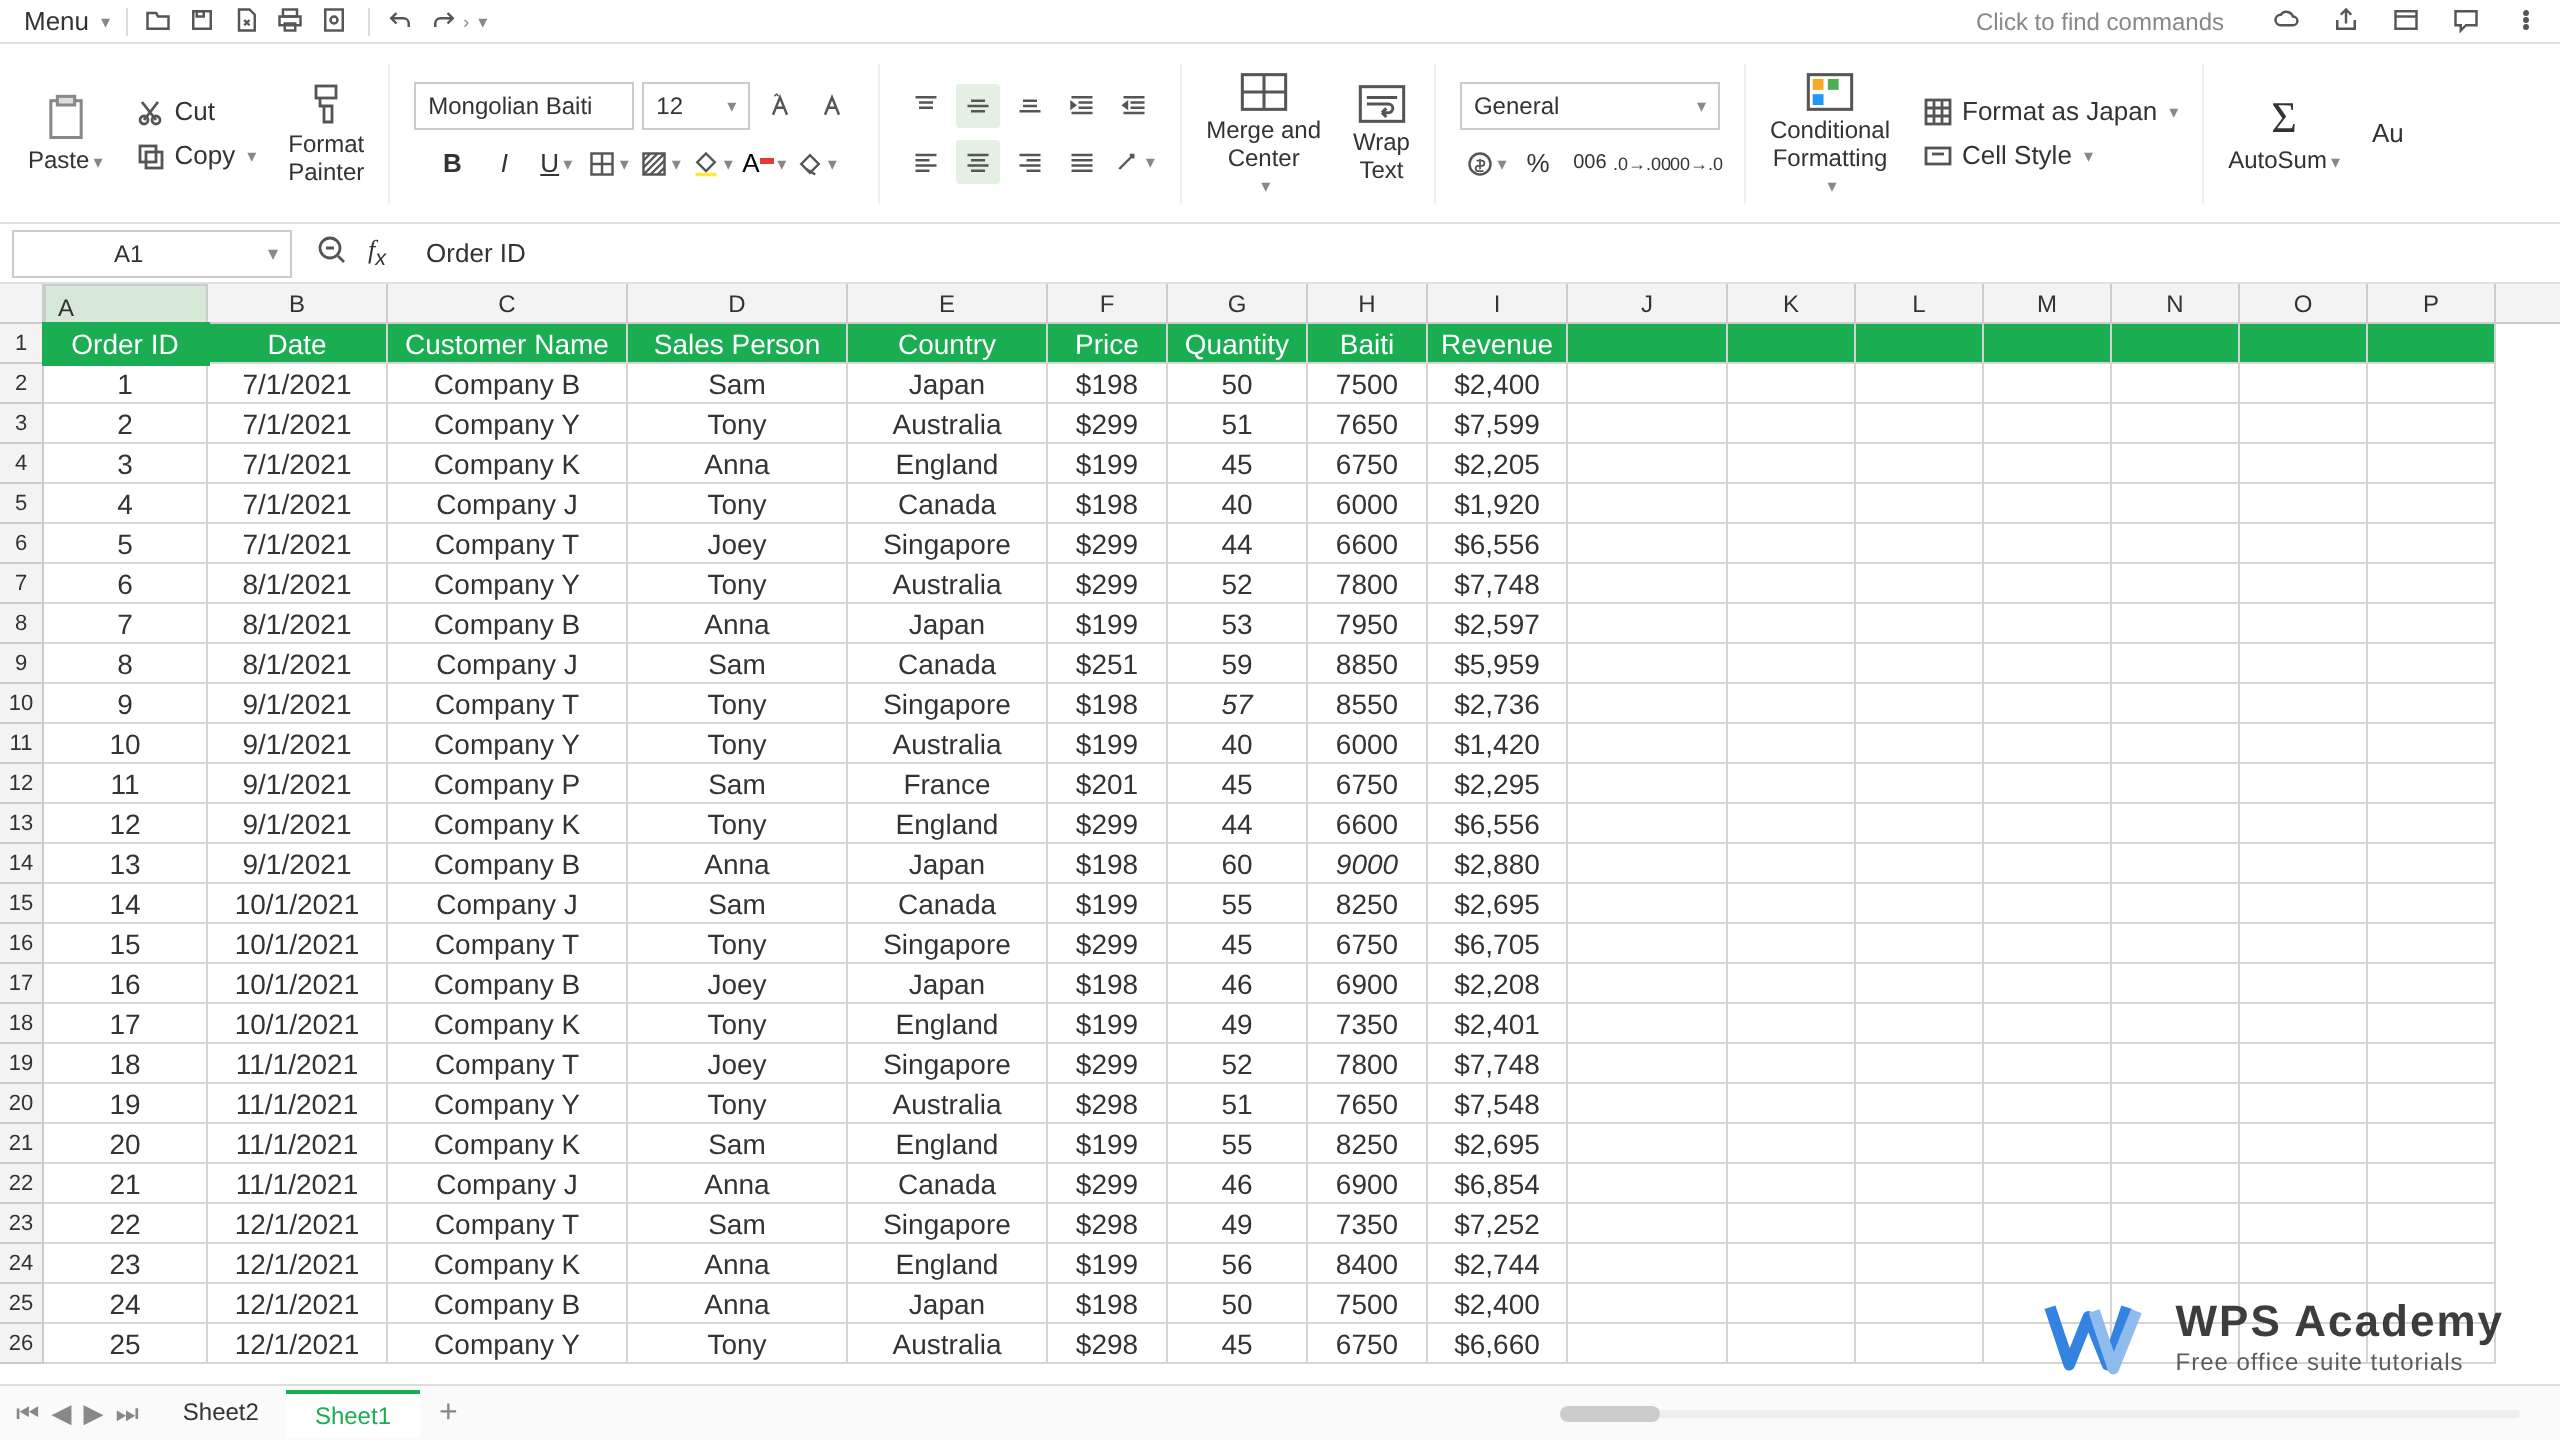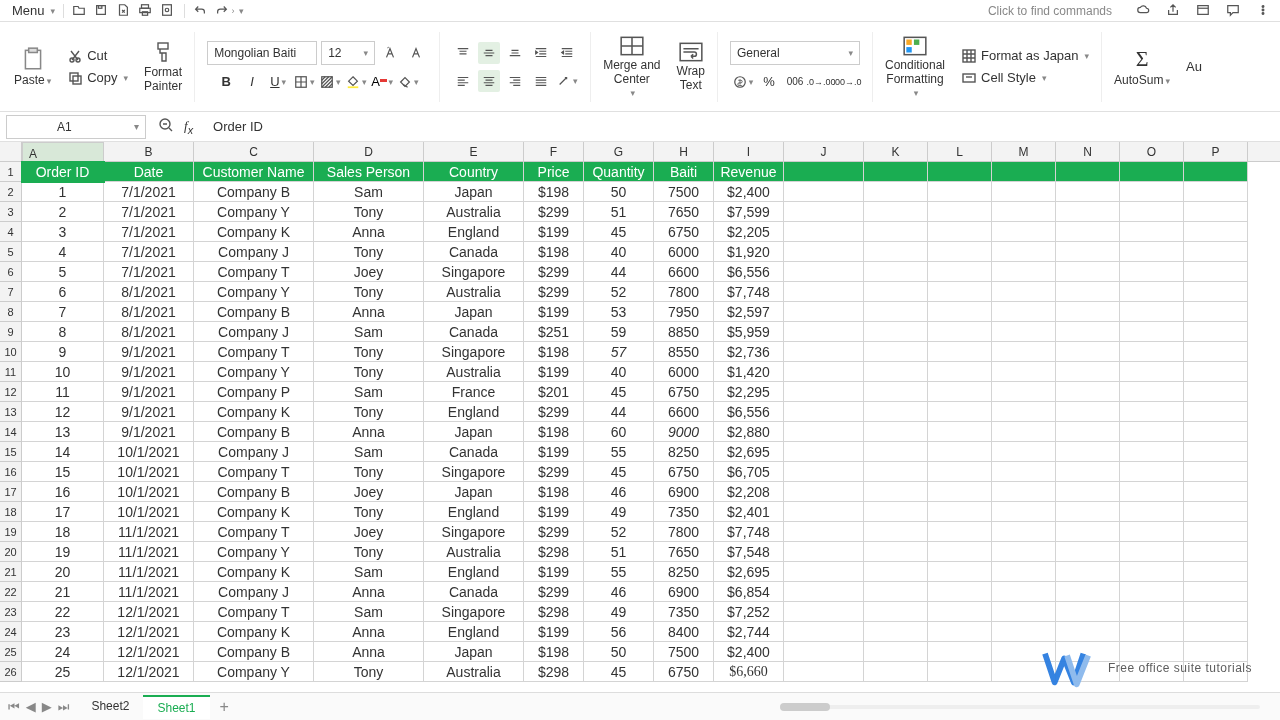--- a/index.html
+++ b/index.html
@@ -917,38 +917,39 @@
       <div class="row">
         <div class="rh">26</div>
         <div class="cell" style="width: 82px;">25</div>
         <div class="cell" style="width: 90px;">12/1/2021</div>
         <div class="cell" style="width: 120px;">Company Y</div>
         <div class="cell" style="width: 110px;">Tony</div>
         <div class="cell" style="width: 100px;">Australia</div>
         <div class="cell" style="width: 60px;">$298</div>
         <div class="cell" style="width: 70px;">45</div>
         <div class="cell" style="width: 60px;">6750</div>
-        <div class="cell" style="width: 70px; font-family: Liberation Serif, serif;">$6,660</div>
+        <div class="cell" style="width: 70px;">$6,660</div>
         <div class="cell" style="width: 80px;"></div>
         <div class="cell" style="width: 64px;"></div>
         <div class="cell" style="width: 64px;"></div>
         <div class="cell" style="width: 64px;"></div>
         <div class="cell" style="width: 64px;"></div>
         <div class="cell" style="width: 64px;"></div>
         <div class="cell" style="width: 64px;"></div>
       </div>
     </div>
 </div>
 
 <div class="watermark">
   <svg class="wm-logo" viewBox="0 0 60 50">
       <path d="M5 10 L15 40 L25 15 L35 40 L45 10" stroke="#2b7de0" stroke-width="6" fill="none" stroke-linejoin="round"></path>
       <path d="M28 12 L38 42 L50 12" stroke="#8ab8ed" stroke-width="6" fill="none" stroke-linejoin="round"></path>
     </svg>
   <div class="wm-txt">
+      <div class="t1">WPS Academy</div>
       <div class="t2">Free office suite tutorials</div>
     </div>
 </div>
 
 <div class="sheettabs">
   <div class="nav-arrows">
     <span>⏮</span>
     <span>◀</span>
     <span>▶</span>
     <span>⏭</span>

